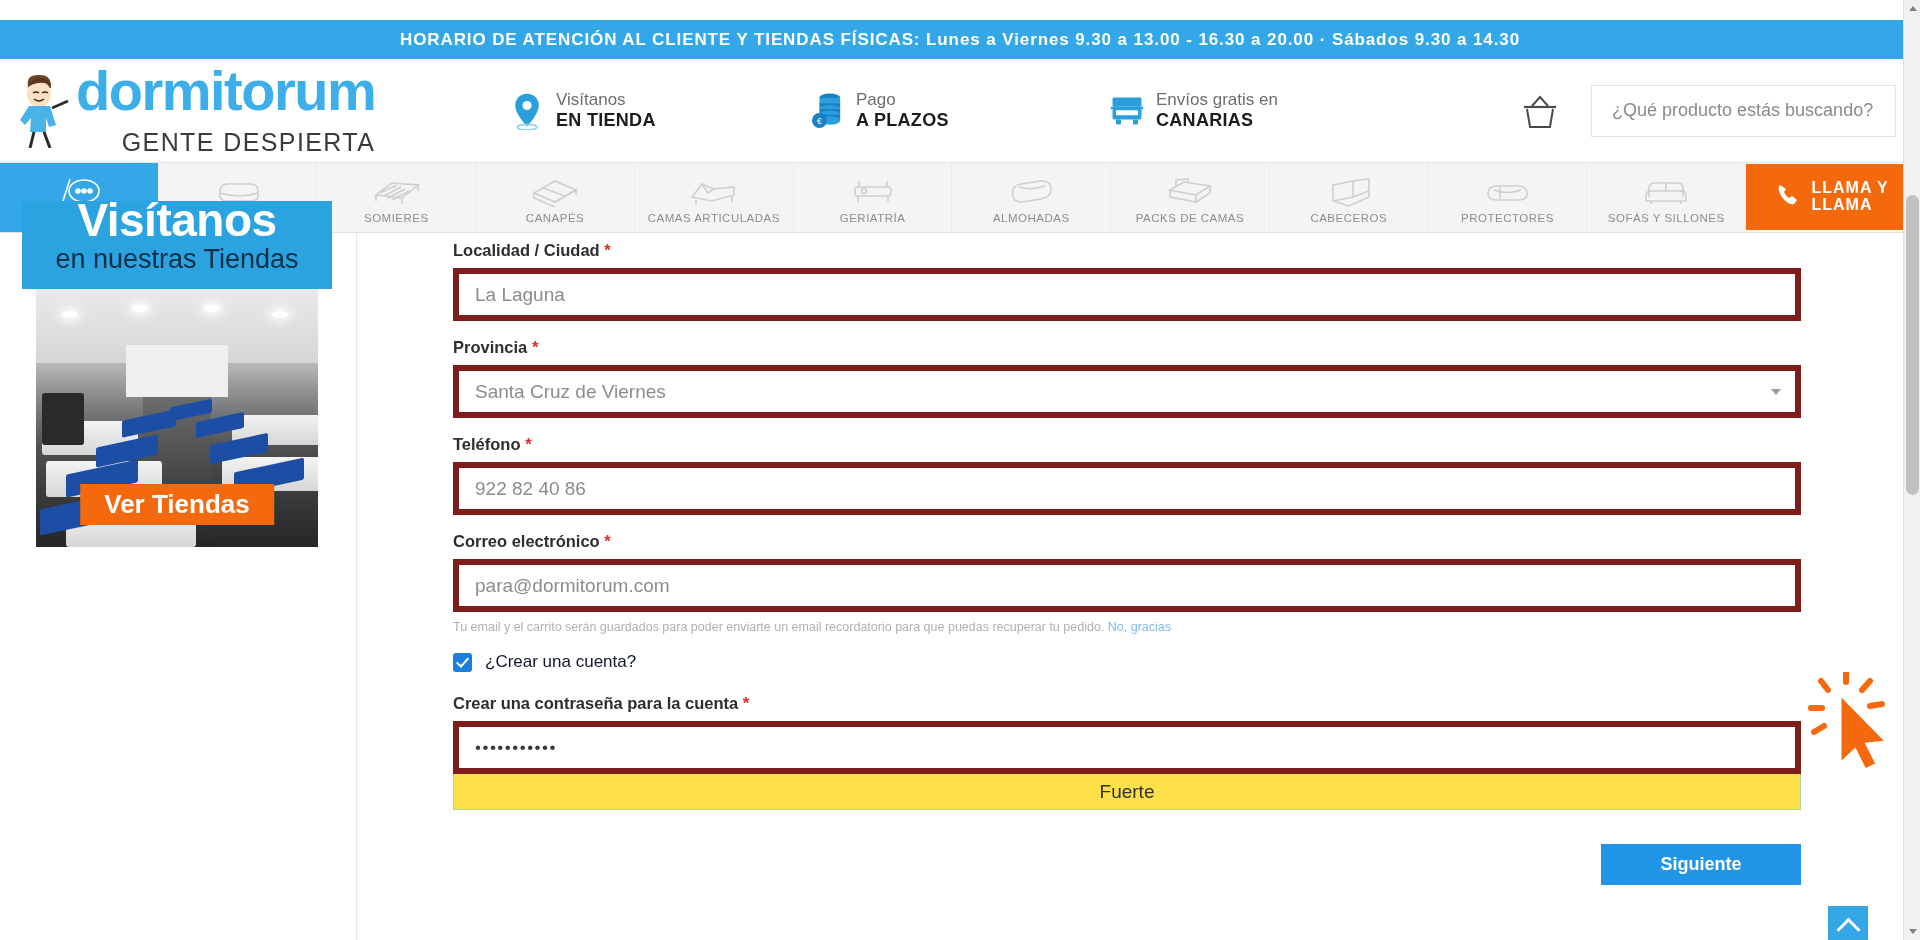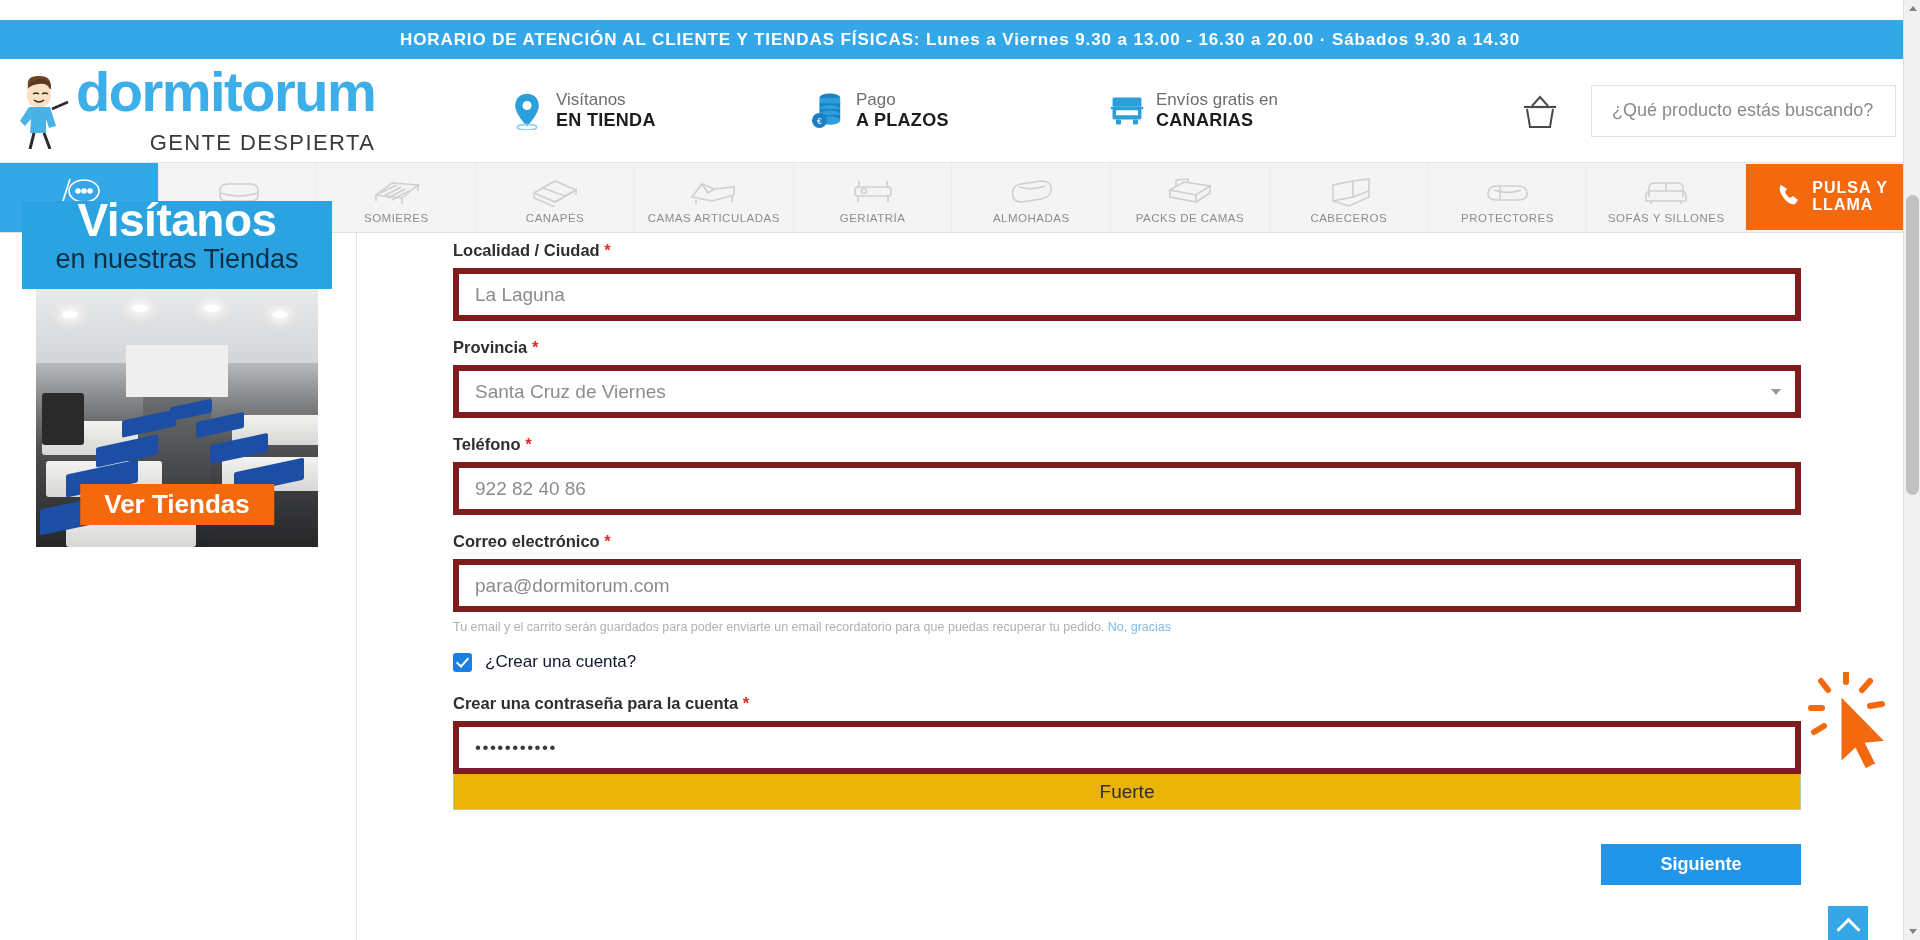--- a/index.html
+++ b/index.html
@@ -51,21 +51,21 @@
   .mascot { width: 58px; height: 78px; margin-top: 6px; flex: 0 0 58px; }
   .logo-text { display: flex; flex-direction: column; margin-left: 2px; }
   .logo-word {
     font-size: 56px;
     font-weight: 700;
     color: #3caeea;
     line-height: 0.98;
     letter-spacing: -1.5px;
   }
   .logo-sub {
-    font-size: 22px;
+    font-size: 25px;
     color: #3a3a3a;
     letter-spacing: 1.4px;
     text-align: right;
     margin-top: 10px;
     font-weight: 400;
   }
 
   .features {
     display: flex;
     align-items: center;
@@ -271,21 +271,21 @@
     width: 5px; height: 10px;
     border: solid #fff; border-width: 0 2.4px 2.4px 0;
     transform: rotate(42deg);
   }
   .cb-label { font-size: 17px; color: #0f172a; }
 
   .pw-dots { letter-spacing: 1.5px; color: #3a3a3a; font-size: 17px; }
   .strength {
     width: 100%;
     height: 36px;
-    background: #eab308;
+    background: #fde047;
     border: 1px solid #b3d49f;
     border-top: none;
     display: flex; align-items: center; justify-content: center;
     font-size: 19px;
     color: #2f2f2f;
   }
 
   .next-row { position: relative; margin-top: 34px; height: 48px; }
   .next-btn {
     position: absolute;
@@ -564,21 +564,21 @@
       <span class="nav-label">SOFÁS Y SILLONES</span>
     </div>
 
     <div class="nav-cta">
       <span>
         <svg viewBox="0 0 26 26" width="26" height="26">
           <path d="M5 3 C3 5 3 9 7 15 C11 21 16 23 19 22 L22 18 L17 14 L14 16 C12 15 10 12 9 10 L11 7 Z" fill="#ffffff"></path>
         </svg>
       </span>
       <span class="nav-cta-txt">
-        <span>PULSA Y</span><br><span>LLAMA</span>
+        <span>LLAMA Y</span><br><span>LLAMA</span>
       </span>
     </div>
   </div>
 
   <div class="content">
 
     <div class="sidebar">
       <div class="banner">
         <div class="banner-head">
           <span class="b1">Visítanos</span>

